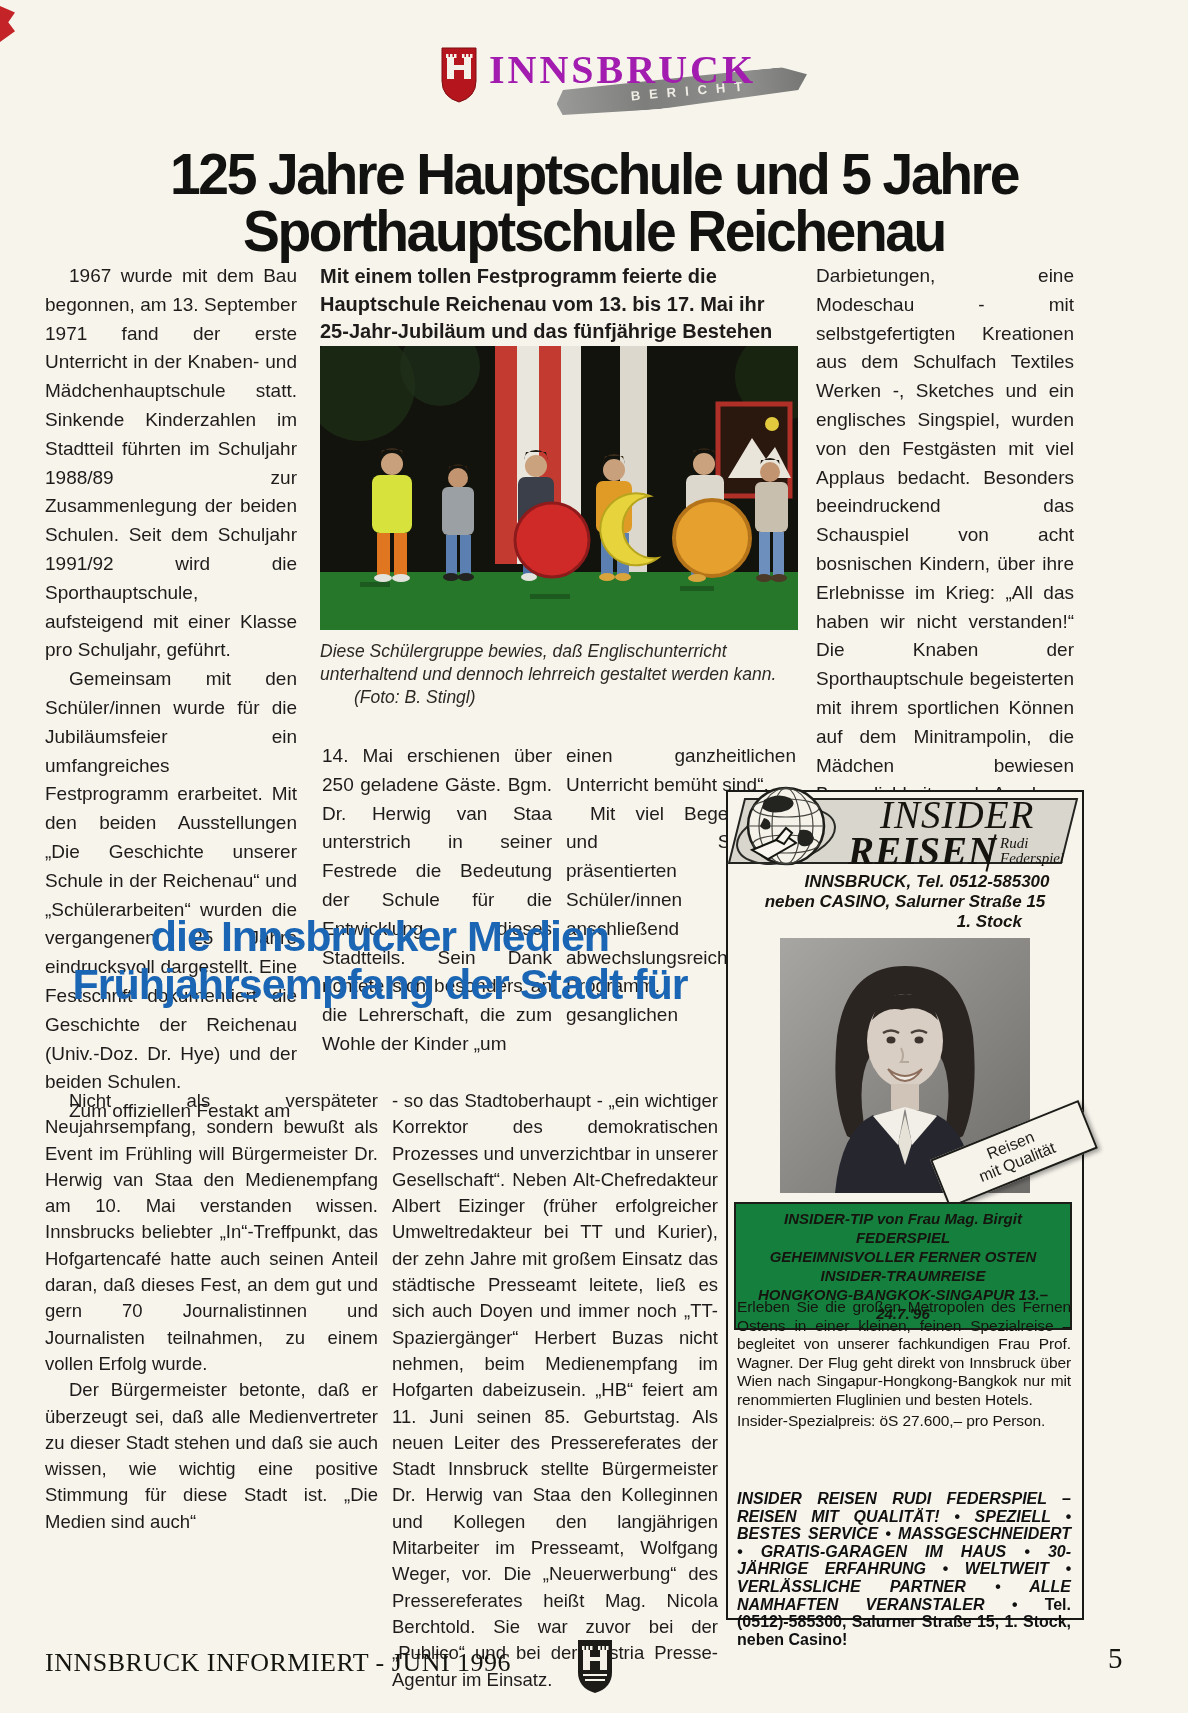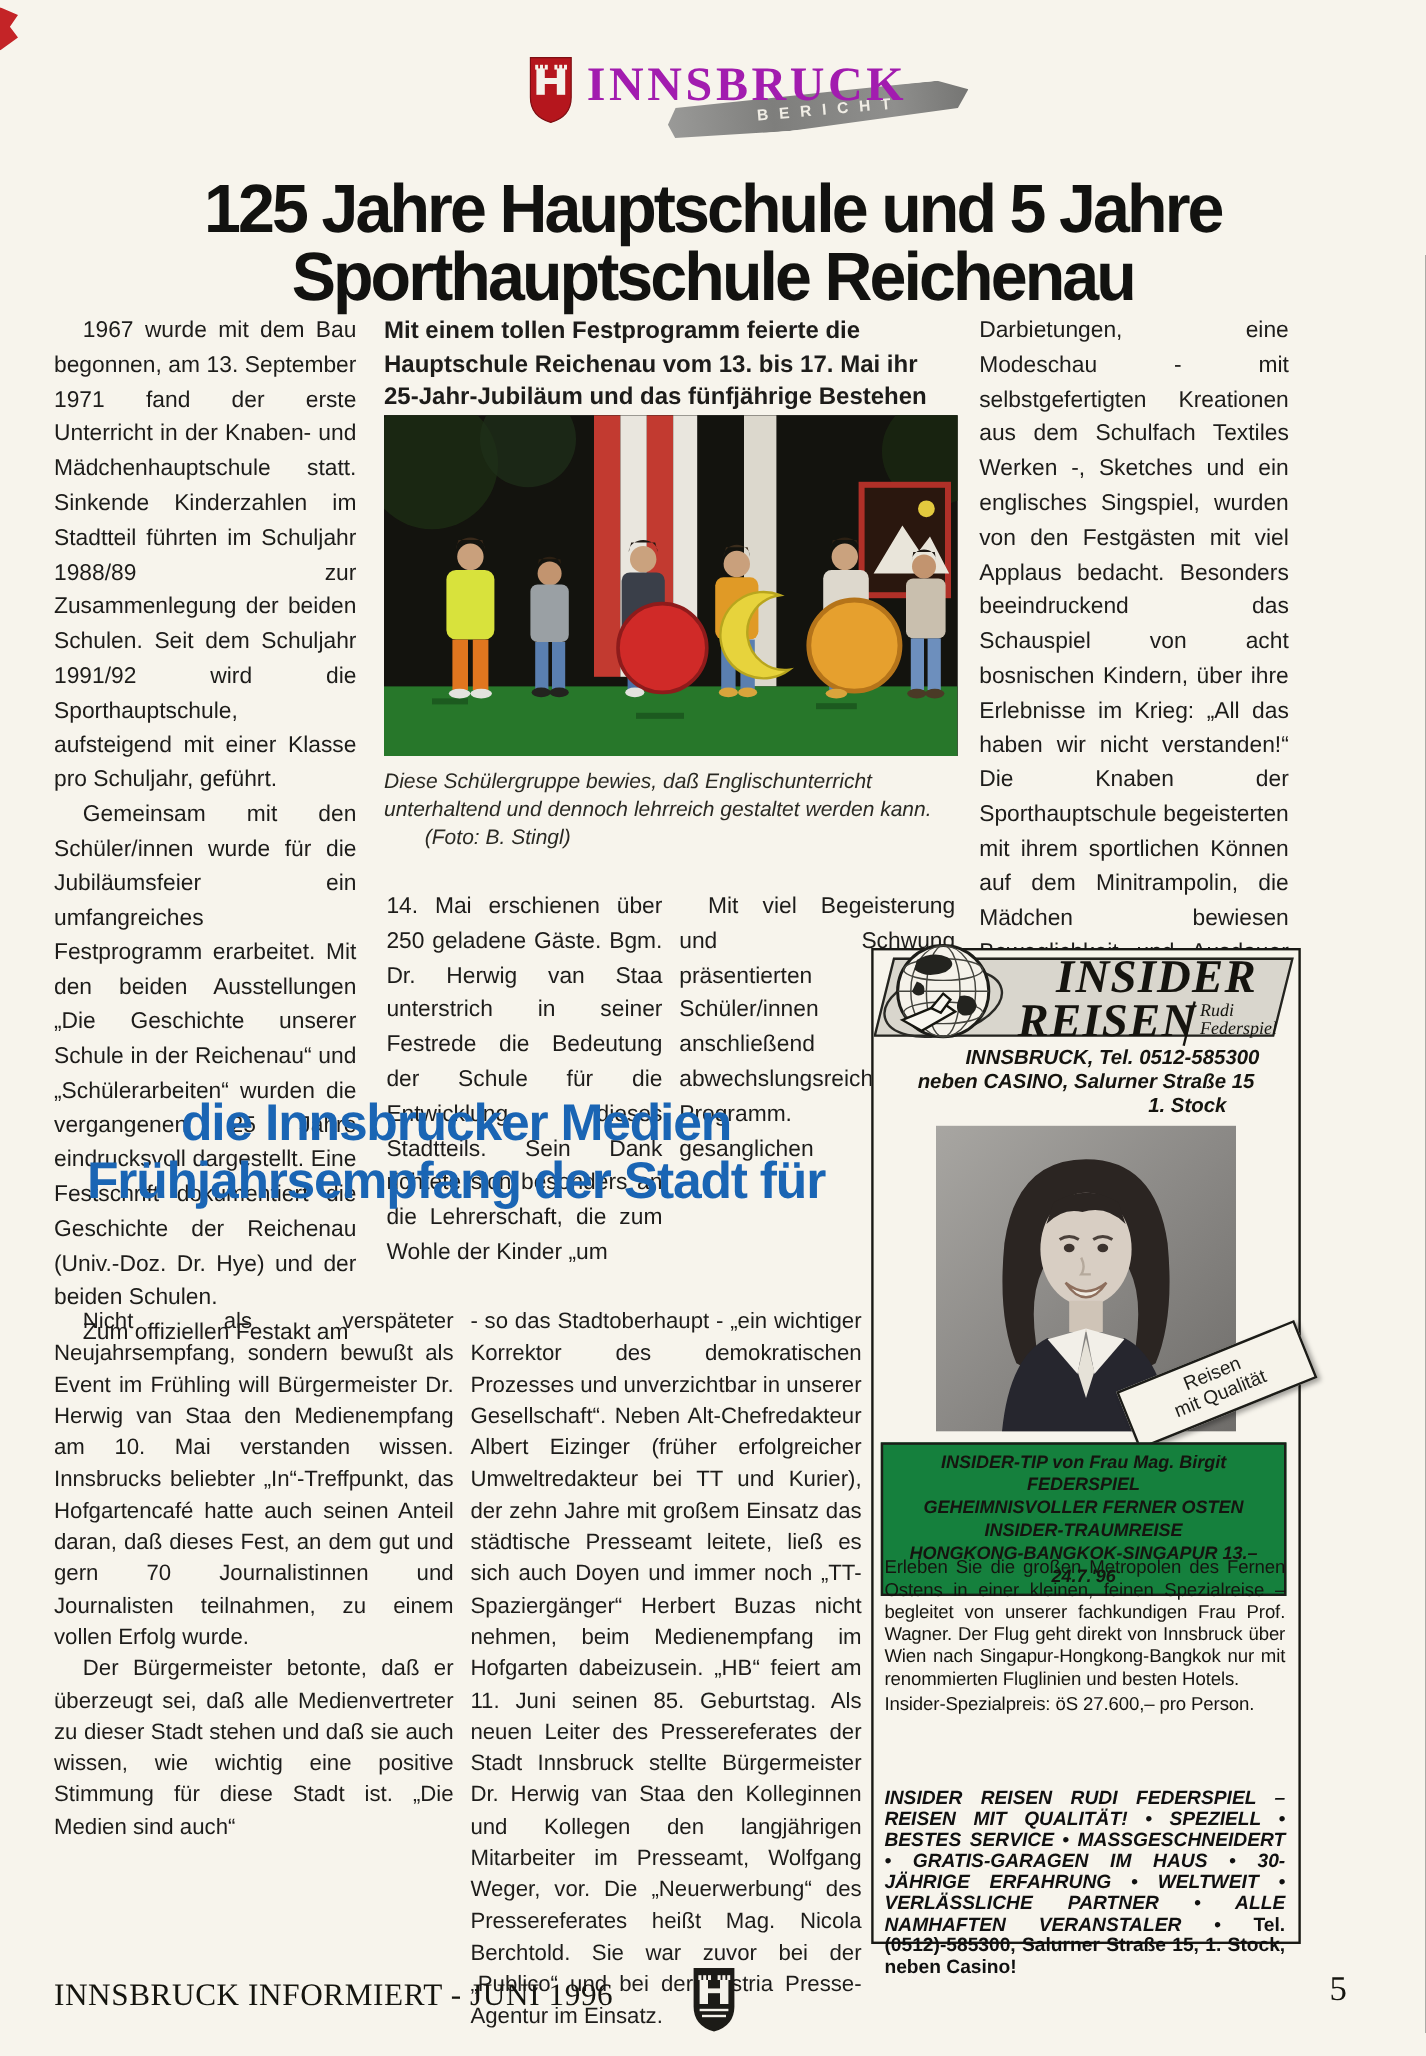--- a/index.html
+++ b/index.html
@@ -44,21 +44,21 @@
            line-height:23px;color:#2a2923;text-align:left;}
   .caption .credit{padding-left:34px;}
 
   
   .ad{position:absolute;left:726px;top:790px;width:354px;height:826px;border:2px solid #191915;
       background:#f7f4ec;}
   .ad-strip{position:absolute;left:8px;top:6px;width:330px;height:62px;background:#d9d6cd;
             border:2px solid #242420;transform:skewX(-14deg);}
   .ad-globe{position:absolute;left:6px;top:-14px;width:104px;height:104px;}
   .ad-insider{position:absolute;left:152px;top:0px;font-family:"Liberation Serif",serif;
-              font-style:italic;font-weight:bold;font-size:39px;letter-spacing:1px;color:#15140f;}
+              font-style:italic;font-weight:normal;font-size:39px;letter-spacing:1px;color:#15140f;}
   .ad-reisen{position:absolute;left:120px;top:36px;font-family:"Liberation Serif",serif;
              font-style:italic;font-weight:bold;font-size:39px;letter-spacing:1px;color:#15140f;}
   .ad-owner{position:absolute;left:272px;top:44px;font-family:"Liberation Serif",serif;
             font-style:italic;font-size:15px;line-height:15px;color:#15140f;}
   .ad-divider{position:absolute;left:262px;top:42px;width:2px;height:38px;background:#15140f;
               transform:rotate(14deg);}
   .ad-c{position:absolute;left:0;width:100%;font-weight:bold;font-style:italic;font-size:17px;
         color:#15140f;}
   .ad-c1{top:80px;text-align:center;padding-left:22px;}
   .ad-c2{top:100px;text-align:center;}
@@ -199,20 +199,21 @@
   </svg>
 
   <div class="caption">
     <span>Diese Schülergruppe bewies, daß Englischunterricht unterhaltend und dennoch lehrreich gestaltet werden kann.</span><span class="credit">(Foto: B. Stingl)</span>
   </div>
 
   <div class="col a1" id="a1-mid1">
     <p>14. Mai erschienen über 250 geladene Gäste. Bgm. Dr. Herwig van Staa unterstrich in seiner Festrede die Bedeutung der Schule für die Entwicklung dieses Stadtteils. Sein Dank richtete sich besonders an die Lehrerschaft, die zum Wohle der Kinder „um</p>
   </div>
   <div class="col a1" id="a1-mid2">
+    <p>einen ganzheitlichen Unterricht bemüht sind“.</p>
     <p class="ind">Mit viel Begeisterung und Schwung präsentierten die Schüler/innen anschließend ein abwechslungsreiches Programm. Die gesanglichen</p>
   </div>
 
   <div class="col a1" id="a1-right">
     <p>Darbietungen, eine Modeschau - mit selbstgefertigten Kreationen aus dem Schulfach Textiles Werken -, Sketches und ein englisches Singspiel, wurden von den Festgästen mit viel Applaus bedacht. Besonders beeindruckend das Schauspiel von acht bosnischen Kindern, über ihre Erlebnisse im Krieg: „All das haben wir nicht verstanden!“ Die Knaben der Sporthauptschule begeisterten mit ihrem sportlichen Können auf dem Minitrampolin, die Mädchen bewiesen Beweglichkeit und Ausdauer bei einem bestens einstudierten Hip-Hop-Tanz, mit dem das bunte Festprogramm einen schwungvollen Ausklang fand.</p>
   </div>
 
   <div class="h2">
     <div>die Innsbrucker Medien</div>
     <div>Frühjahrsempfang der Stadt für</div>

